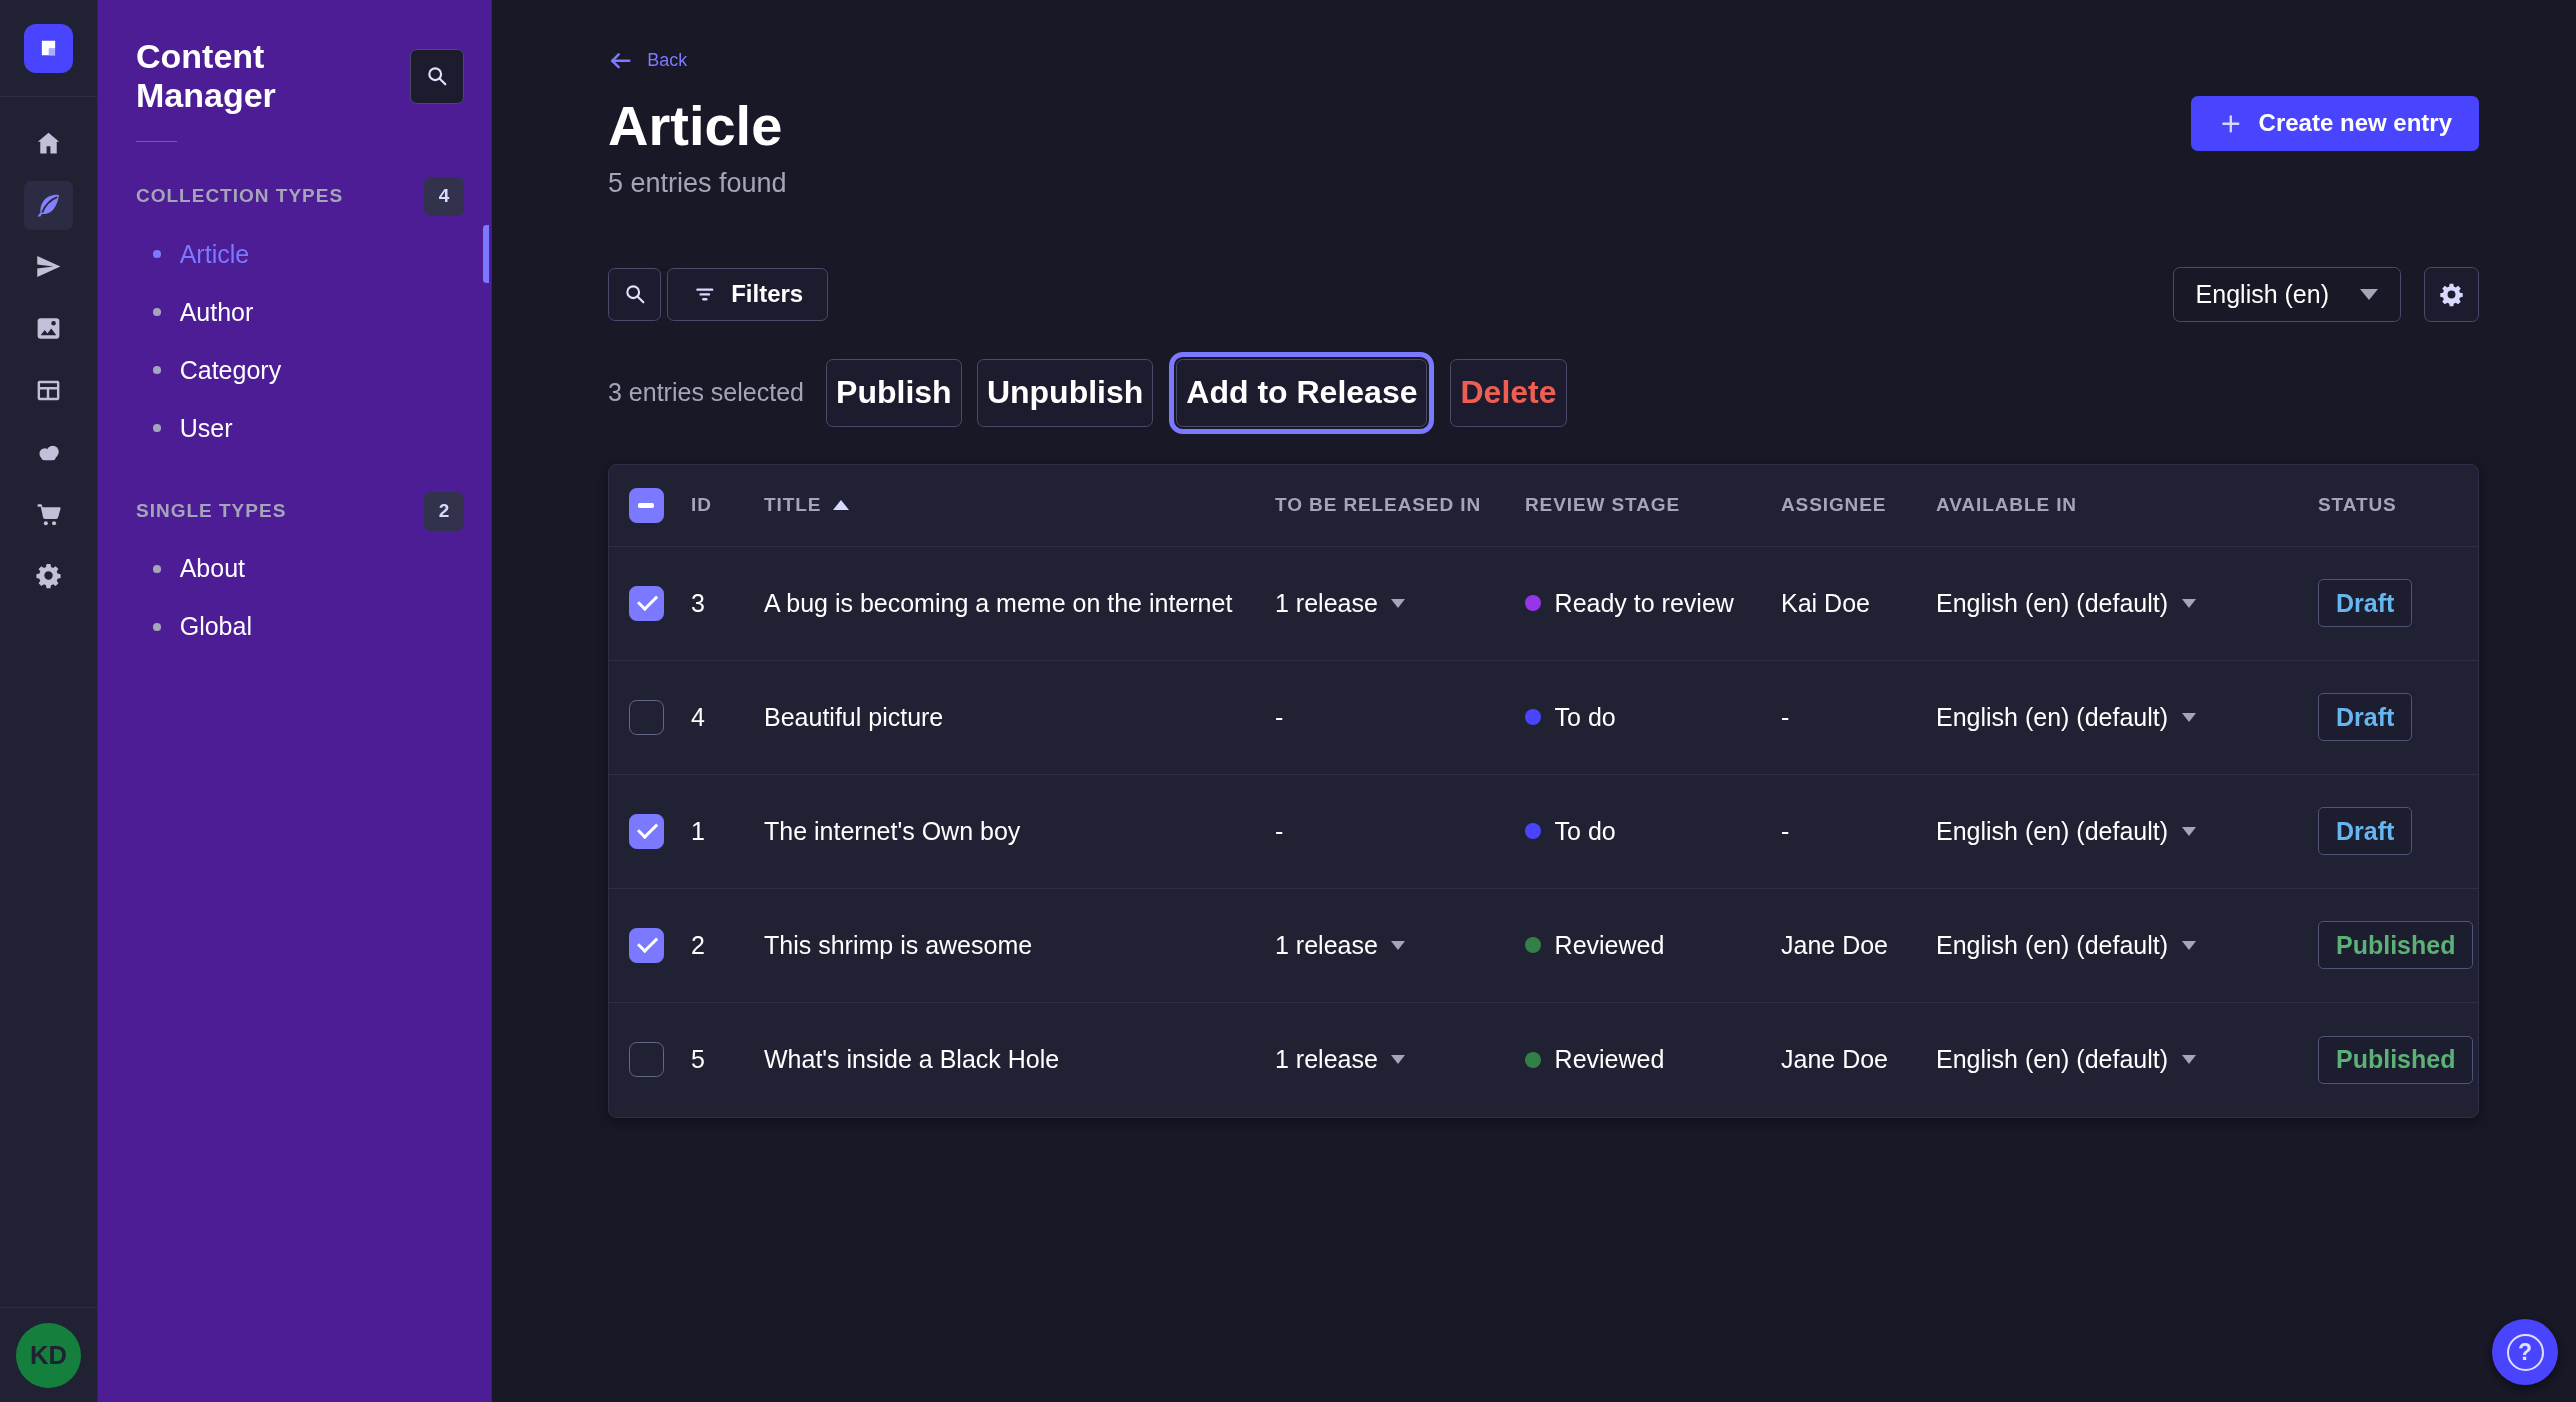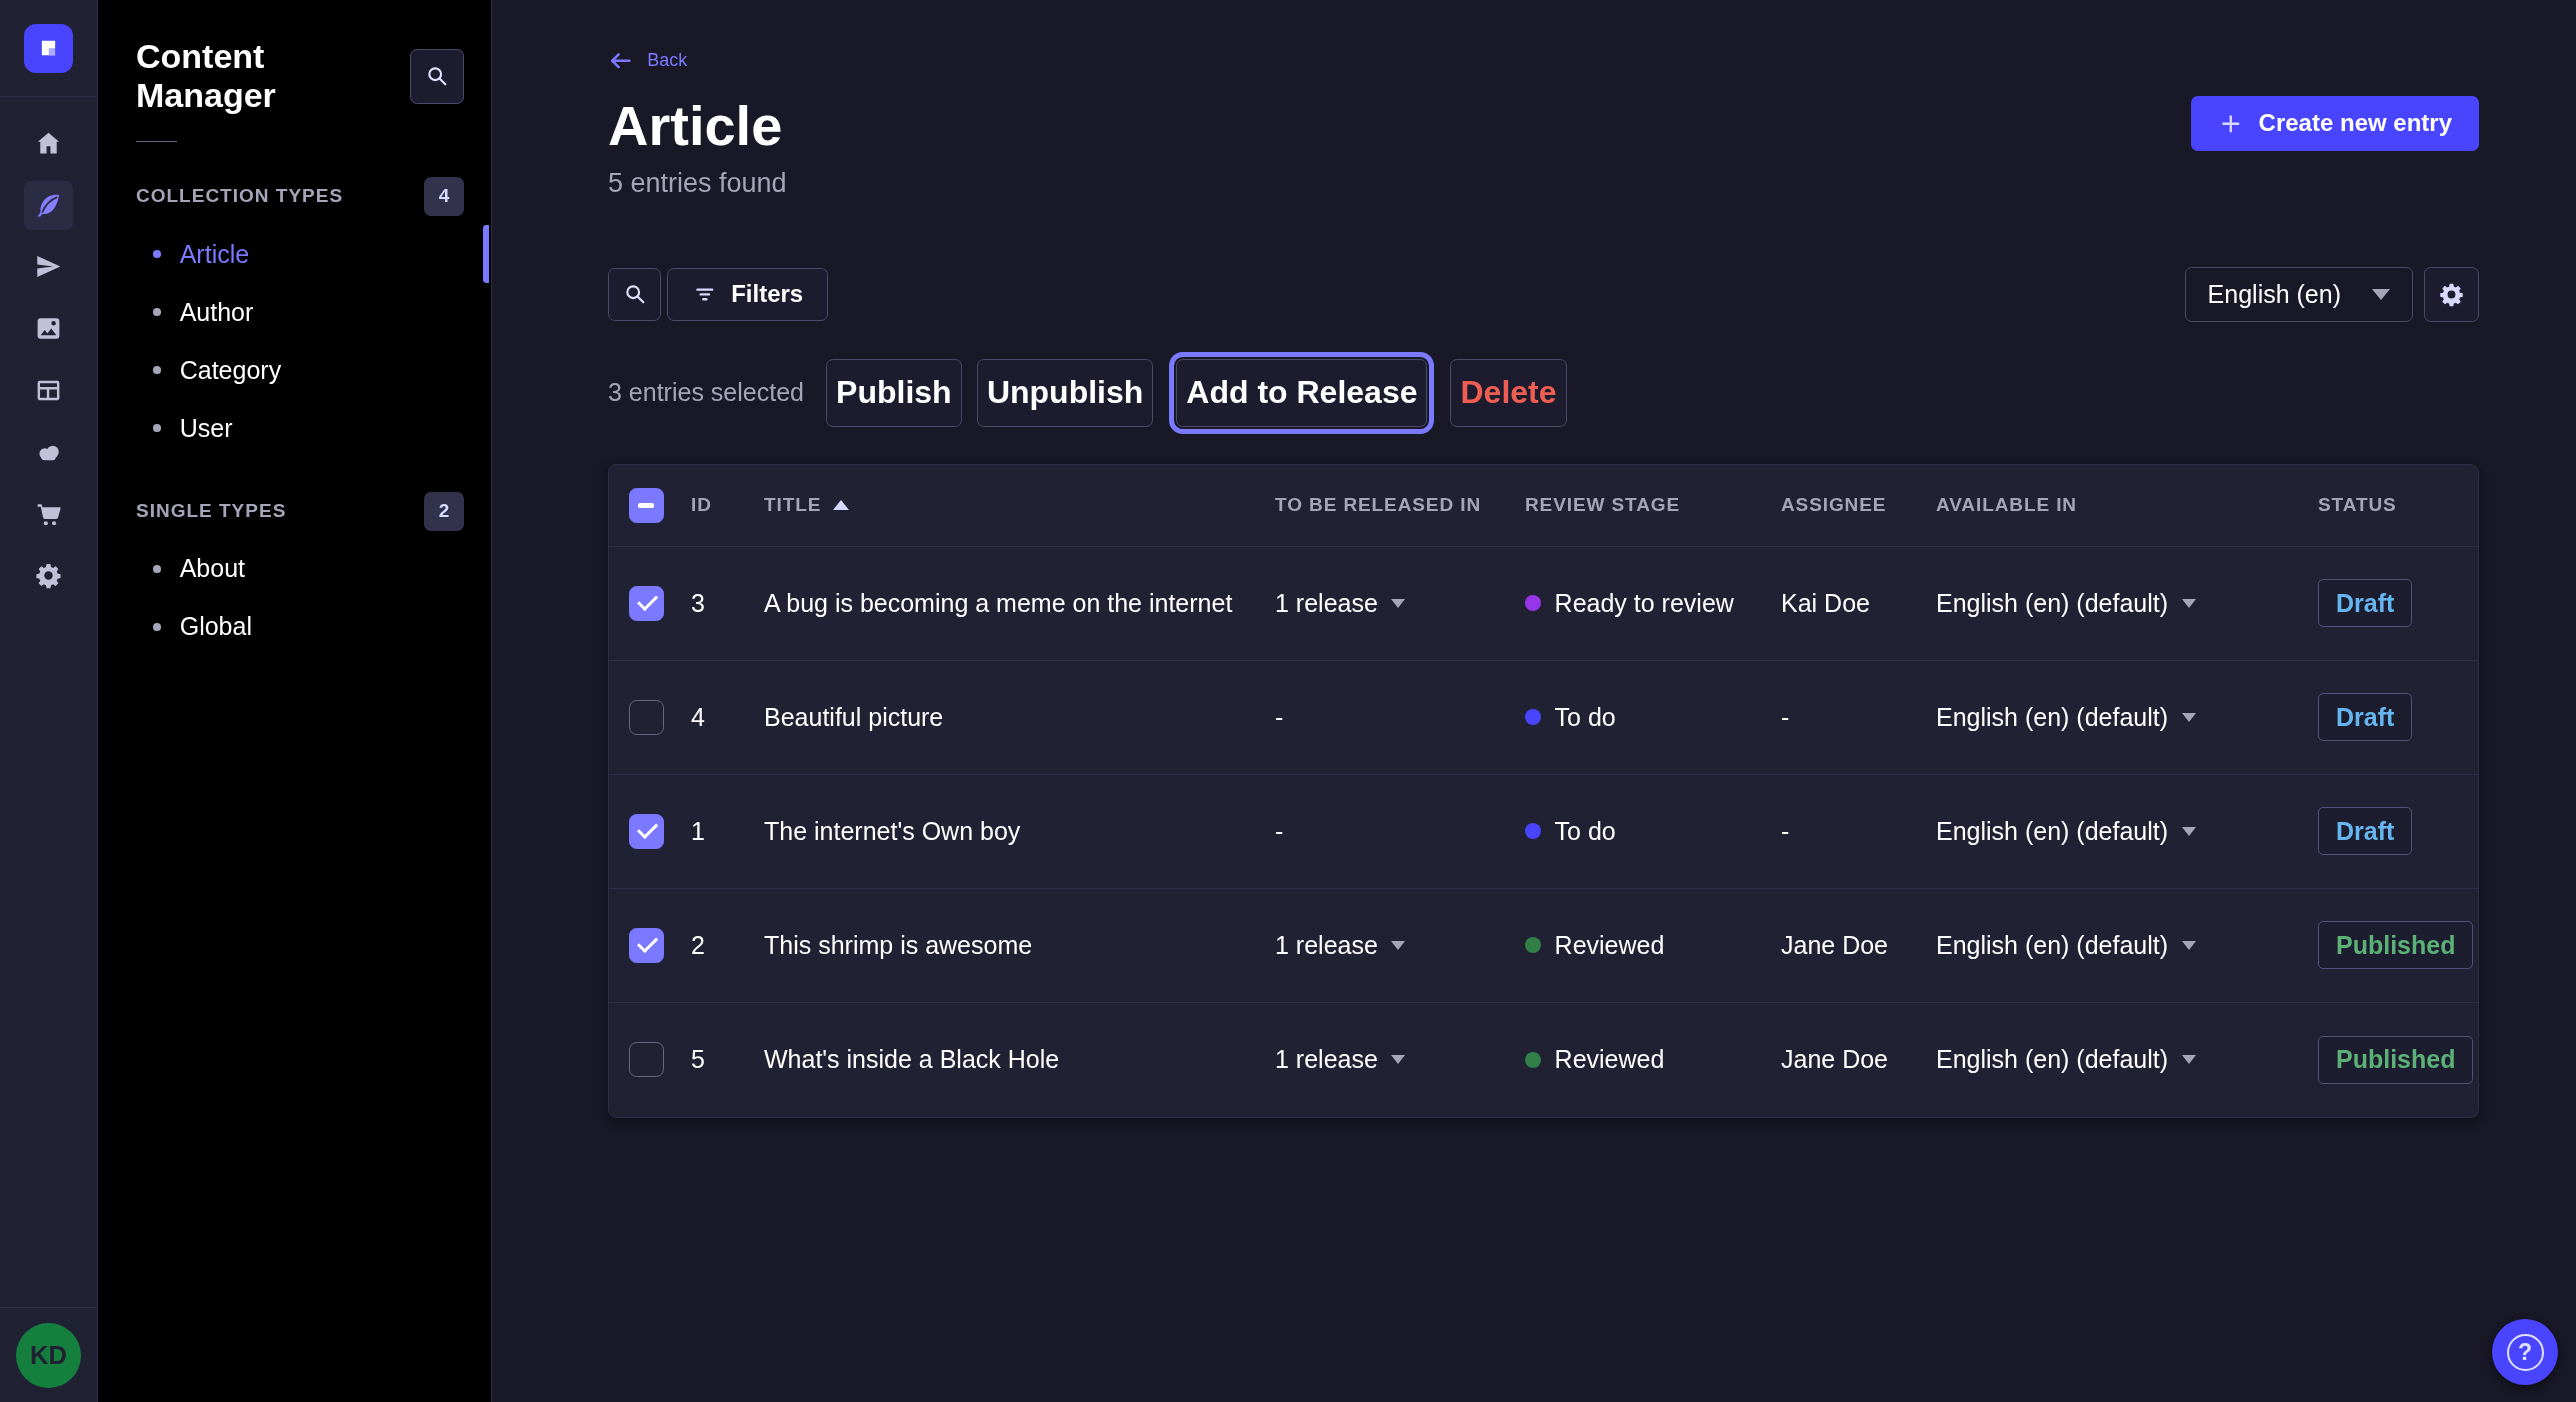--- a/index.html
+++ b/index.html
@@ -40,21 +40,21 @@
   }
   .avatar {
     width:65px; height:65px; border-radius:50%; background:#15803d;
     color:#212134; font-size:25.6px; font-weight:700;
     display:flex; align-items:center; justify-content:center; cursor:pointer;
   }
 
   
   .subnav {
     position:absolute; left:98px; top:0; width:394px; height:1402px;
-    background:#000000; border-right:0.9px solid #2e2e48;
+    background:#4c1d95; border-right:0.9px solid #2e2e48;
   }
   .subnav-header {
     padding:37px 27px 0 38px;
     display:flex; align-items:center; justify-content:space-between;
   }
   .subnav-title { font-size:34px; font-weight:700; color:#ffffff; }
   .icon-sq-btn {
     width:55px; height:55px; border-radius:6.8px; background:#1c1c2e;
     border:0.9px solid #4a4a6a; display:flex; align-items:center; justify-content:center;
     cursor:pointer;
@@ -97,21 +97,21 @@
   .page-title { font-size:56px; font-weight:700; color:#ffffff; line-height:65px; }
   .btn-primary {
     margin-top:3.4px; height:55px; border-radius:6.8px; background:#4945ff;
     display:flex; align-items:center; gap:15.3px; padding:0 27px;
     font-size:24px; font-weight:600; color:#ffffff; border:none; cursor:pointer;
   }
   .subtitle { margin-top:10.2px; font-size:27px; color:#a5a5ba; }
 
   .toolbar { margin-top:68px; display:flex; align-items:center; justify-content:space-between; }
   .toolbar-left { display:flex; align-items:center; gap:6px; }
-  .toolbar-right { display:flex; align-items:flex-end; gap:11px;padding-left:25px; }
+  .toolbar-right { display:flex; align-items:flex-end; gap:23px;padding-left:25px; }
   .btn-ghost {
     height:53px; border-radius:6.8px; background:#1c1c2e; border:0.9px solid #4a4a6a;
     display:flex; align-items:center; gap:13.6px; padding:0 24px;
     font-size:24px; font-weight:600; color:#ffffff; cursor:pointer;
   }
   .select-box {
     height:55px; border-radius:6.8px; background:#181826; border:0.9px solid #4a4a6a;
     display:flex; align-items:center; gap:31px; padding:0 22px;
     font-size:25px; color:#ffffff; cursor:pointer;
   }

